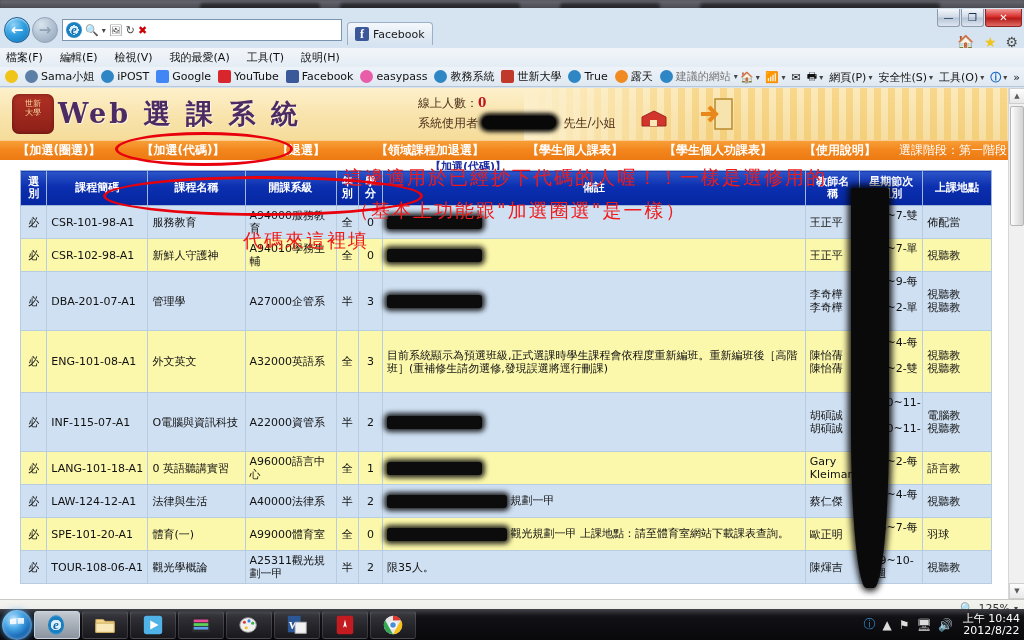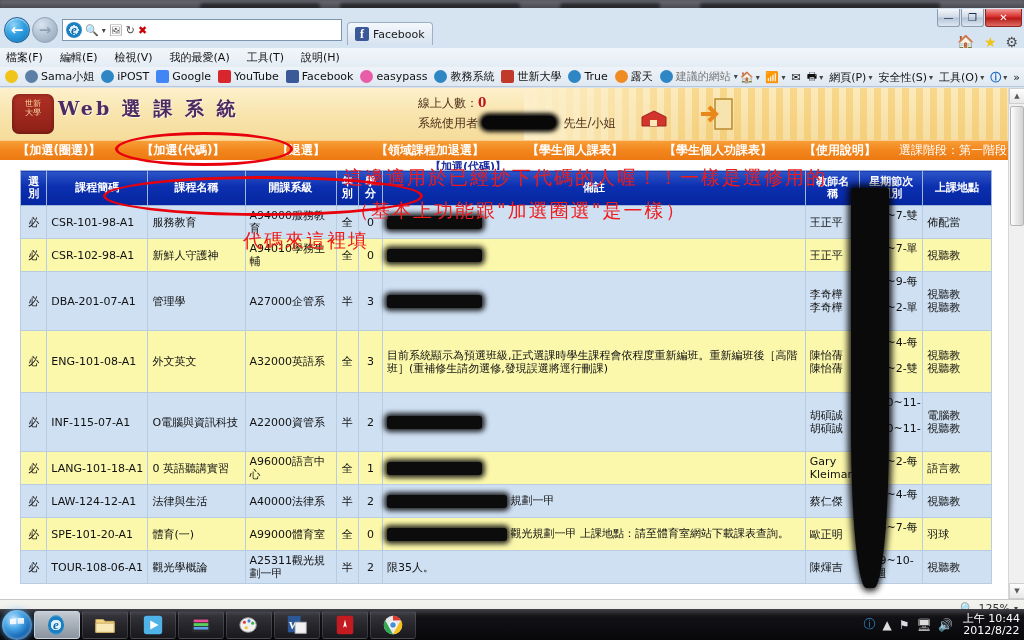--- a/index.html
+++ b/index.html
@@ -188,21 +188,21 @@
     position:absolute; left:12px; top:6px; width:42px; height:40px;
     background:linear-gradient(180deg,#b03024,#8d2018);
     border-radius:7px;
     color:#f6d9a0; font-size:8px; line-height:9px; text-align:center;
     padding-top:5px; letter-spacing:0; font-family:"DejaVu Sans",sans-serif;
     box-shadow: inset 0 0 4px rgba(0,0,0,.4);
   }
   .banner-title {
     position:absolute; left:58px; top:8px;
     font-family:"DejaVu Serif","Liberation Serif",serif;
-    font-size:19px; color:#4c2a63; font-weight:bold; letter-spacing:3px;
+    font-size:27px; color:#4c2a63; font-weight:bold; letter-spacing:3px;
     text-shadow:1px 1px 0 rgba(255,255,255,.6);
   }
   .banner-info {
     position:absolute; left:418px; top:5px;
     font-family:"DejaVu Serif","Liberation Serif",serif;
     font-size:12px; color:#4b2f1a; line-height:20px;
   }
   .banner-info .num { color:#c0131a; font-weight:bold; }
   .redact {
     display:inline-block; background:#080808; border-radius:9px;

